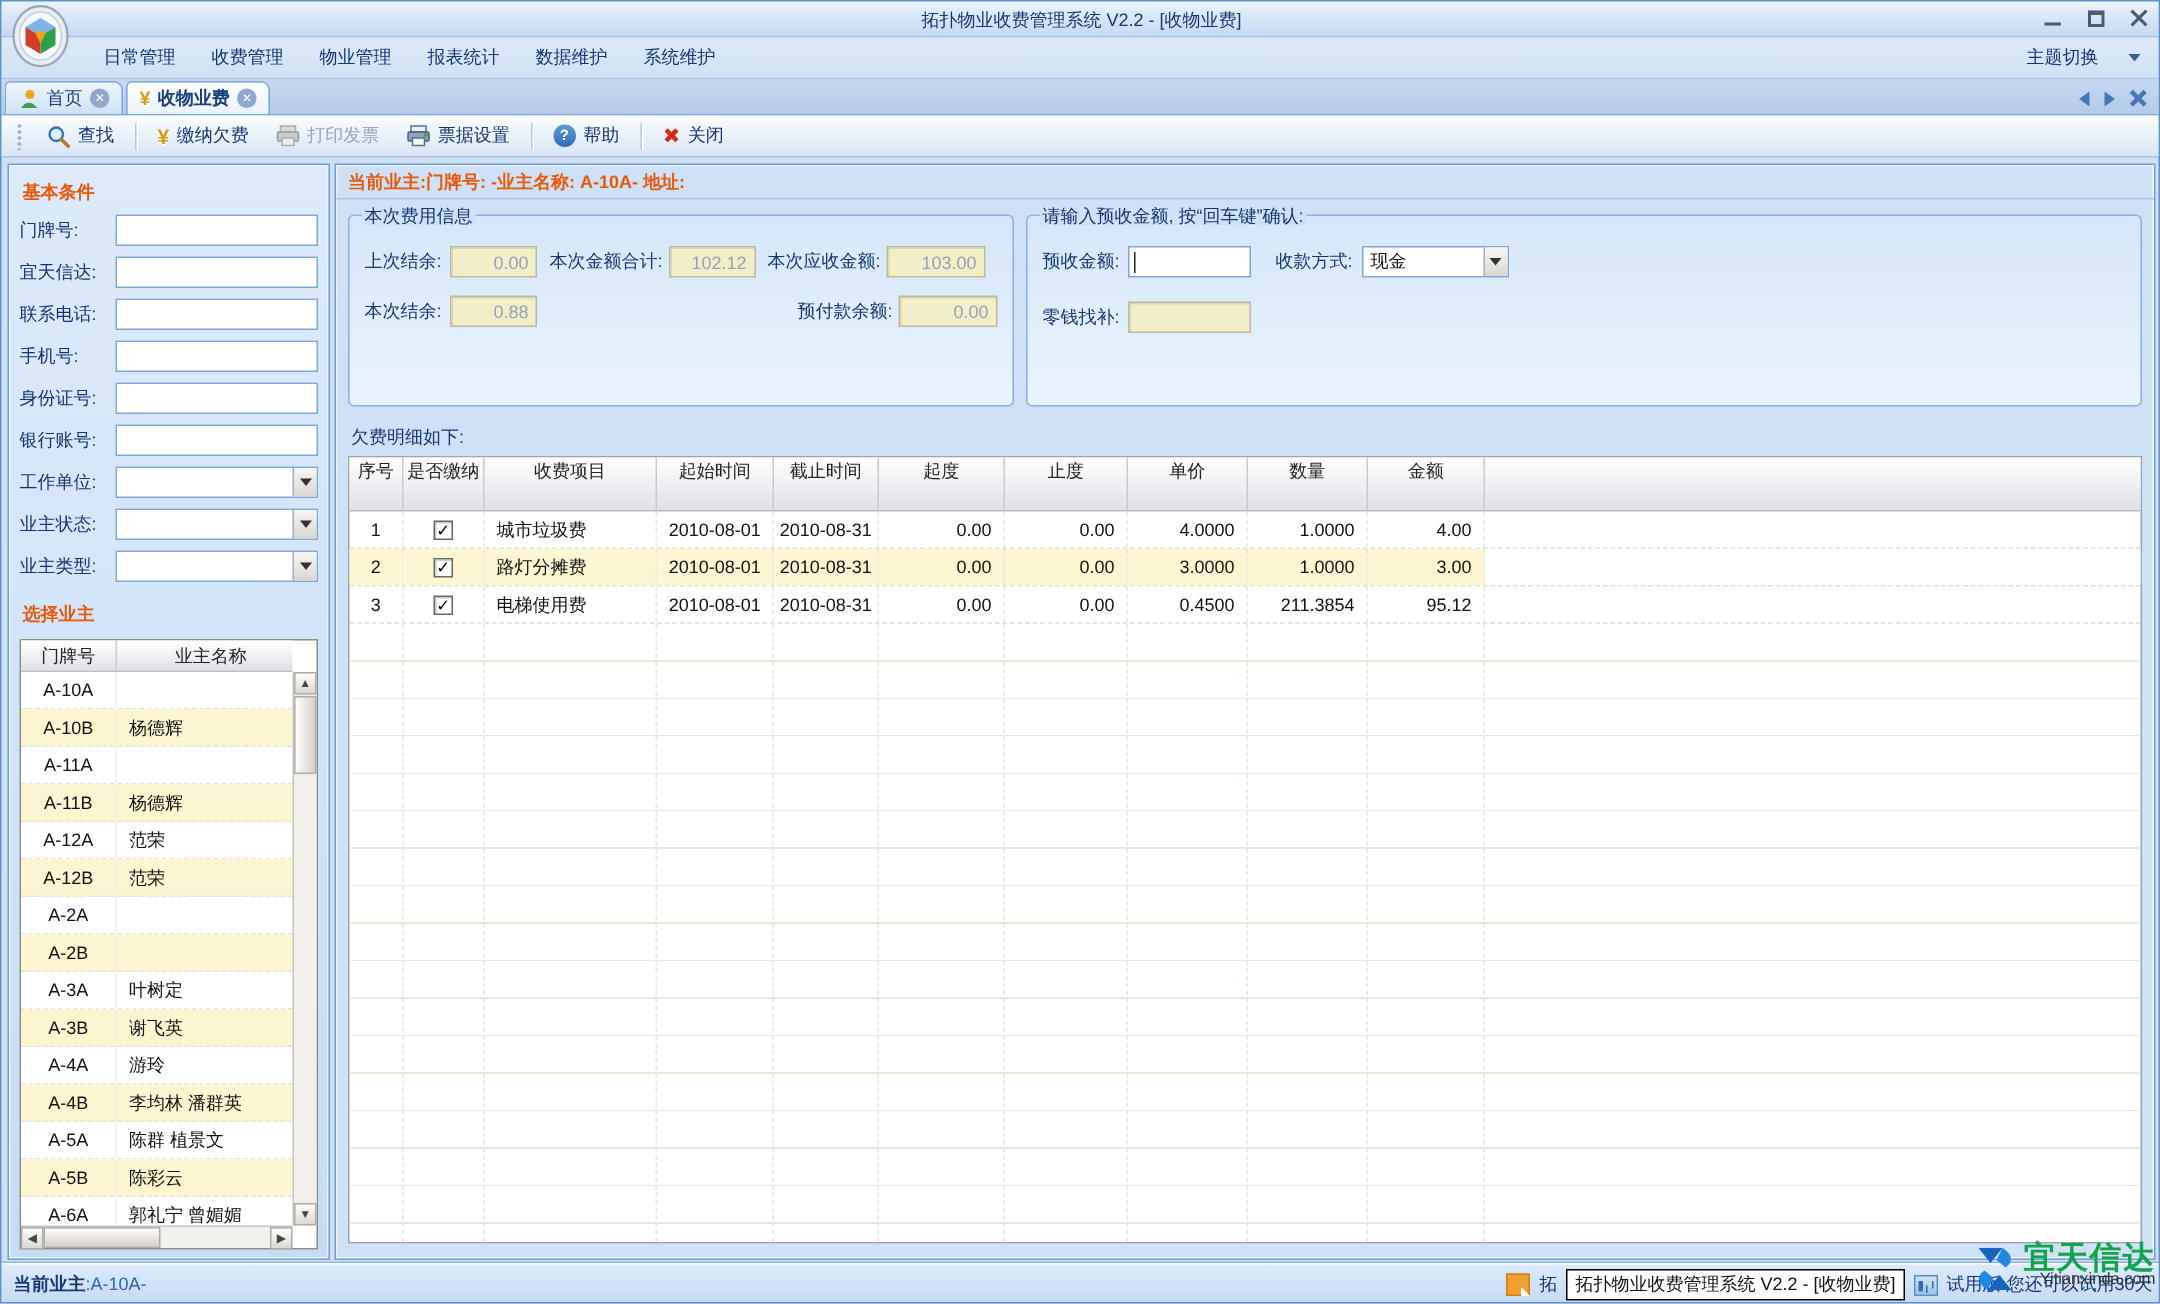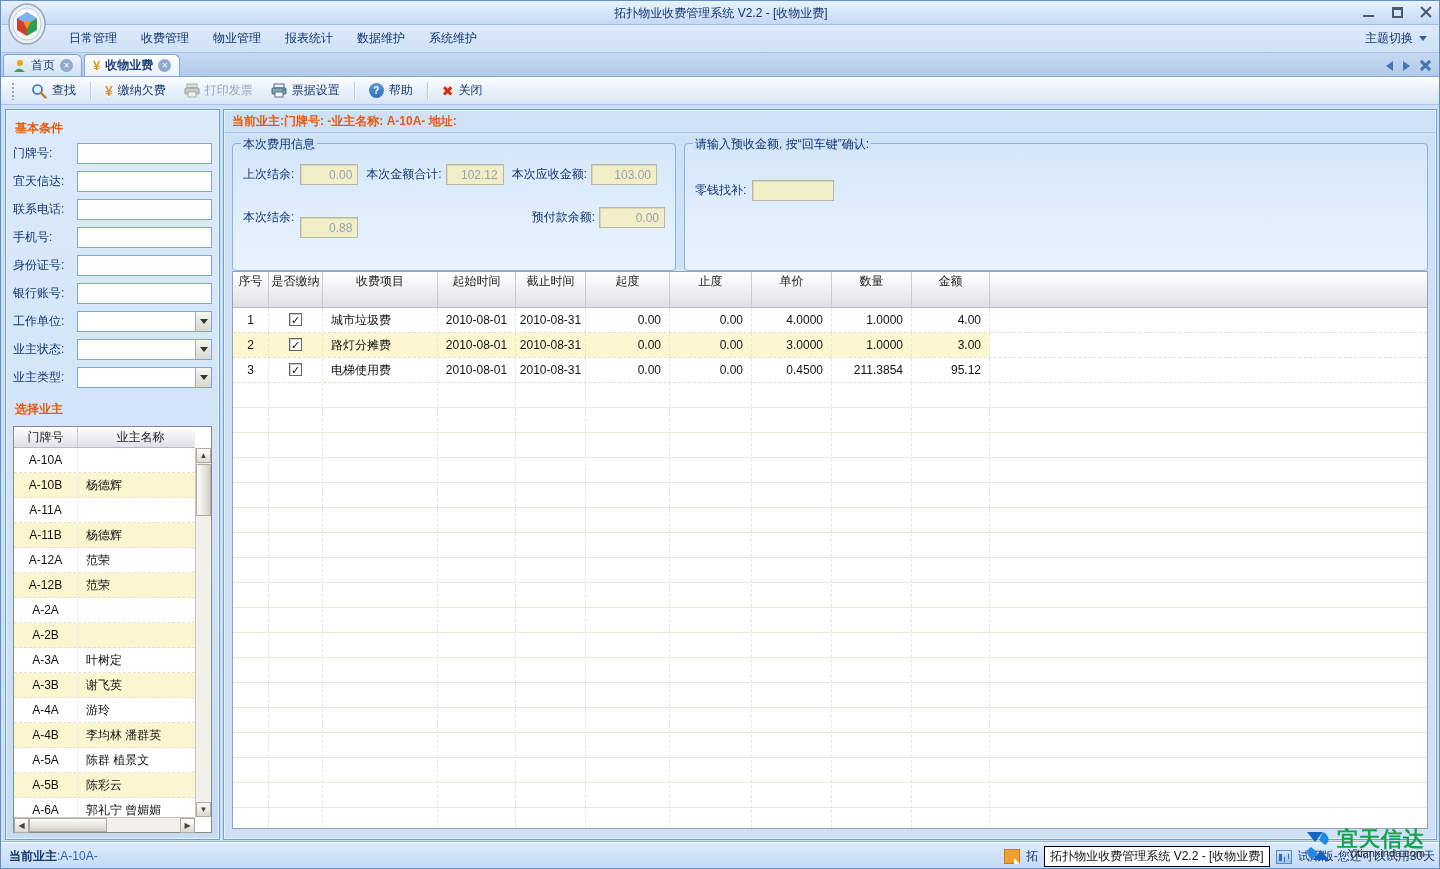--- a/index.html
+++ b/index.html
@@ -36,21 +36,21 @@
 
   
   .menubar {
     position:absolute; left:0; top:24px; width:1440px; height:28px;
     background:linear-gradient(#ddeafa,#cfe1f6);
     border-bottom:1px solid #a9c6e8;
     display:flex; align-items:center;
   }
   .menubar .items { display:flex; margin-left:56px; }
   .menu-item { padding:4px 12px; color:#13356f; cursor:pointer; }
-  .theme-switch { margin-left:auto; margin-right:14px; display:flex; align-items:center; gap:6px; color:#13356f; cursor:pointer; }
+  .theme-switch { margin-left:auto; margin-right:14px; display:flex; align-items:center; gap:20px; color:#13356f; cursor:pointer; }
   .caret-down { width:0; height:0; border-left:4px solid transparent; border-right:4px solid transparent; border-top:5px solid #3a5f96; }
 
   
   .tabbar {
     position:absolute; left:0; top:52px; width:1440px; height:24px;
     background:linear-gradient(#c6d9f0,#b2cbe9);
     border-bottom:1px solid #7da7d8;
     display:flex; align-items:flex-end;
   }
   .tab {
@@ -222,21 +222,21 @@
   .task-text { color:#13356f; }
   .tooltip {
     background:#fff; border:1px solid #000; padding:1px 5px; color:#111; white-space:nowrap;
   }
   .chart-icon { width:16px; height:14px; background:linear-gradient(#cfe4f8,#9ec4e8); border:1px solid #5a8ac0; position:relative; }
   .chart-icon::after { content:""; position:absolute; left:2px; bottom:2px; width:3px; height:7px; background:#2f6cb5;
     box-shadow:4px 2px 0 -1px #2f6cb5, 8px -1px 0 -1px #2f6cb5; }
   .trial-text { color:#13356f; margin-right:2px; white-space:nowrap; }
 
   
-  .watermark { position:absolute; right:14px; bottom:6px; z-index:50; display:flex; align-items:flex-start; }
+  .watermark { position:absolute; right:2px; bottom:6px; z-index:50; display:flex; align-items:flex-start; }
   .wm-text { display:flex; flex-direction:column; align-items:flex-end; }
   .wm-name { color:#12a44a; font-weight:bold; font-size:21px; letter-spacing:1px; line-height:22px; }
   .wm-domain { color:#333; font-weight:normal; font-size:11px; margin-top:-3px; }
 </style>
 </head>
 <body>
 
 <div class="titlebar">
   <div class="title-text">拓扑物业收费管理系统 V2.2 - [收物业费]</div>
   <div class="win-controls">
@@ -480,35 +480,49 @@
         <div class="fr">
           <label>上次结余:</label>
           <div class="ro w56" style="margin-left:6px;">0.00</div>
           <label style="margin-left:8px;">本次金额合计:</label>
           <div class="ro w56" style="margin-left:4px;">102.12</div>
           <label style="margin-left:8px;">本次应收金额:</label>
           <div class="ro w64" style="margin-left:4px;">103.00</div>
         </div>
         <div class="fr">
           <label>本次结余:</label>
-          <div class="ro w56" style="margin-left:6px;margin-top:20px;">0.88</div>
+          <div class="ro w56" style="margin-left:6px;">0.88</div>
           <label style="margin-left:auto;">预付款余额:</label>
           <div class="ro w64" style="margin-left:4px;">0.00</div>
         </div>
       </div>
 
       <div class="fieldset fs-pre">
         <span class="legend-mask">请输入预收金额, 按“回车键”确认:</span>
+        <div class="fr">
+          <label>预收金额:</label>
+          <div class="inp w80" style="margin-left:6px;">
+              <span class="caret"></span>
+            </div>
+          <label style="margin-left:16px;">收款方式:</label>
+          <div class="combo w80" style="flex:none; margin-left:6px; width:98px;">
+            <span style="line-height:19px; padding-left:5px; color:#111;">现金</span>
+            <span class="combo-btn">
+                <span class="caret-down"></span>
+              </span>
+          </div>
+        </div>
         <div class="fr" style="margin-top:16px;">
           <label>零钱找补:</label>
           <div class="ro w80" style="margin-left:6px;"></div>
         </div>
       </div>
     </div>
 
+    <div class="detail-label">欠费明细如下:</div>
 
     <div class="tbl">
       <div class="tr head">
         <div class="th c0">序号</div>
         <div class="th c1">是否缴纳</div>
         <div class="th c2" style="text-align:center; padding-left:0;">收费项目</div>
         <div class="th c3">起始时间</div>
         <div class="th c4">截止时间</div>
         <div class="th c5" style="text-align:center; padding-right:0;">起度</div>
         <div class="th c6" style="text-align:center; padding-right:0;">止度</div>

